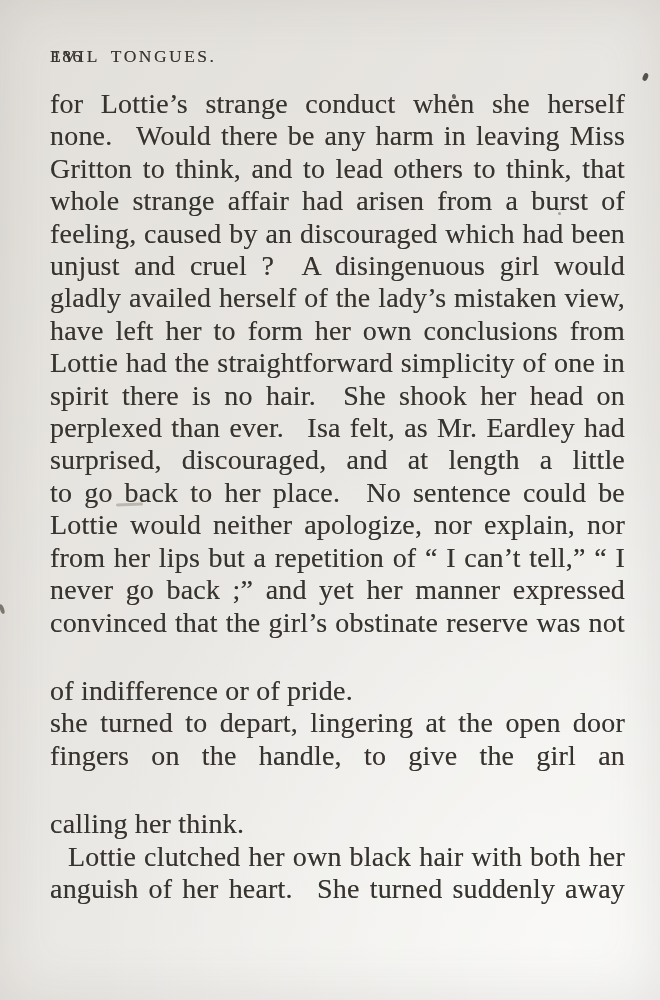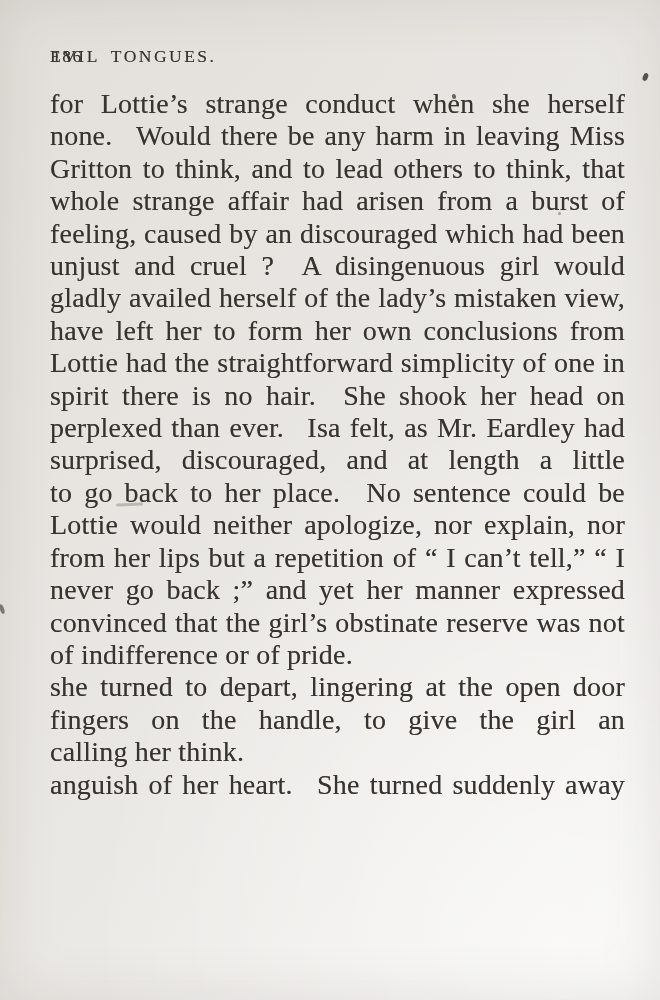--- a/index.html
+++ b/index.html
@@ -54,21 +54,21 @@
     text-shadow: 0 0 0.6px rgba(55,52,47,0.5);
   }
   .line {
     height: 32.42px;
     line-height: 32.42px;
     overflow: hidden;
     text-align: justify;
     text-align-last: justify;
   }
   .line.indent { text-indent: 18px; }
-  .line.rag { text-align-last: left; }
+  .line.rag { text-align-last: left; margin-top: 36px; }
   .speck {
     position: absolute;
     background: #5d5952;
     border-radius: 40% 60% 50% 50%;
   }
   .s1 { left: 643px; top: 73px;  width: 5px;  height: 8px;  transform: rotate(24deg);  background: #55524c; }
   .s2 { left: 452px; top: 94px;  width: 4px;  height: 5px;  transform: rotate(-10deg); background: #6a665f; }
   .s3 { left: 0px;   top: 604px; width: 4px;  height: 10px; transform: rotate(-18deg); background: #7b776f; }
   .s4 { left: 116px; top: 503px; width: 27px; height: 3px;  border-radius: 2px;       background: #bcb8b1; transform: rotate(-2deg); }
   .s5 { left: 558px; top: 212px; width: 3px;  height: 3px;  border-radius: 50%;       background: #a49f97; }
@@ -97,20 +97,21 @@
       <div class="line">surprised, discouraged, and at length a little displeased.</div>
       <div class="line">to go back to her place.  No sentence could be wrung</div>
       <div class="line">Lottie would neither apologize, nor explain, nor consent</div>
       <div class="line">from her lips but a repetition of “ I can’t tell,” “ I can</div>
       <div class="line">never go back ;” and yet her manner expressed fervent,</div>
       <div class="line">convinced that the girl’s obstinate reserve was not that</div>
       <div class="line rag">of indifference or of pride.</div>
       <div class="line">she turned to depart, lingering at the open door which her</div>
       <div class="line">fingers on the handle, to give the girl an opportunity of</div>
       <div class="line rag">calling her think.</div>
+      <div class="line indent">Lottie clutched her own black hair with both her</div>
       <div class="line">anguish of her heart.  She turned suddenly away to the</div>
     </main>
 
   <i class="speck s1"></i>
   <i class="speck s2"></i>
   <i class="speck s3"></i>
   <i class="speck s4"></i>
   <i class="speck s5"></i>
 </div>
 

